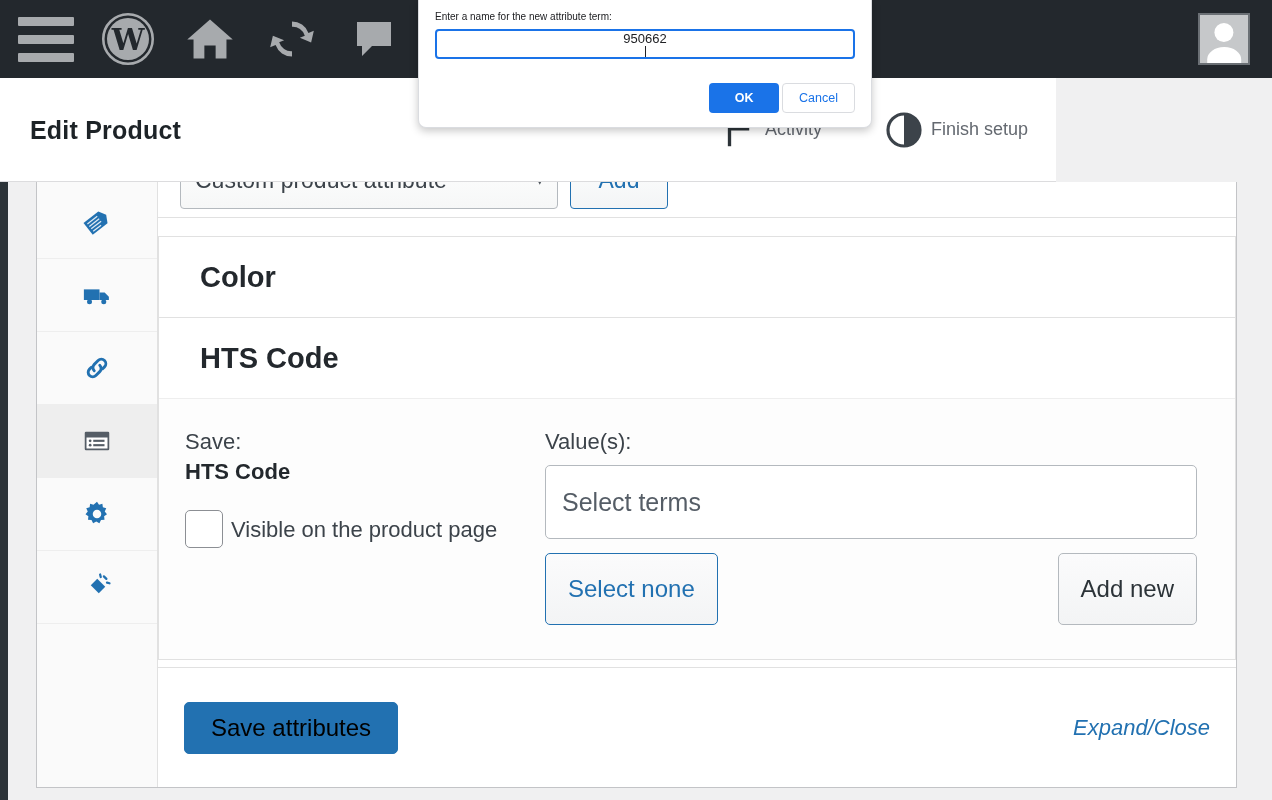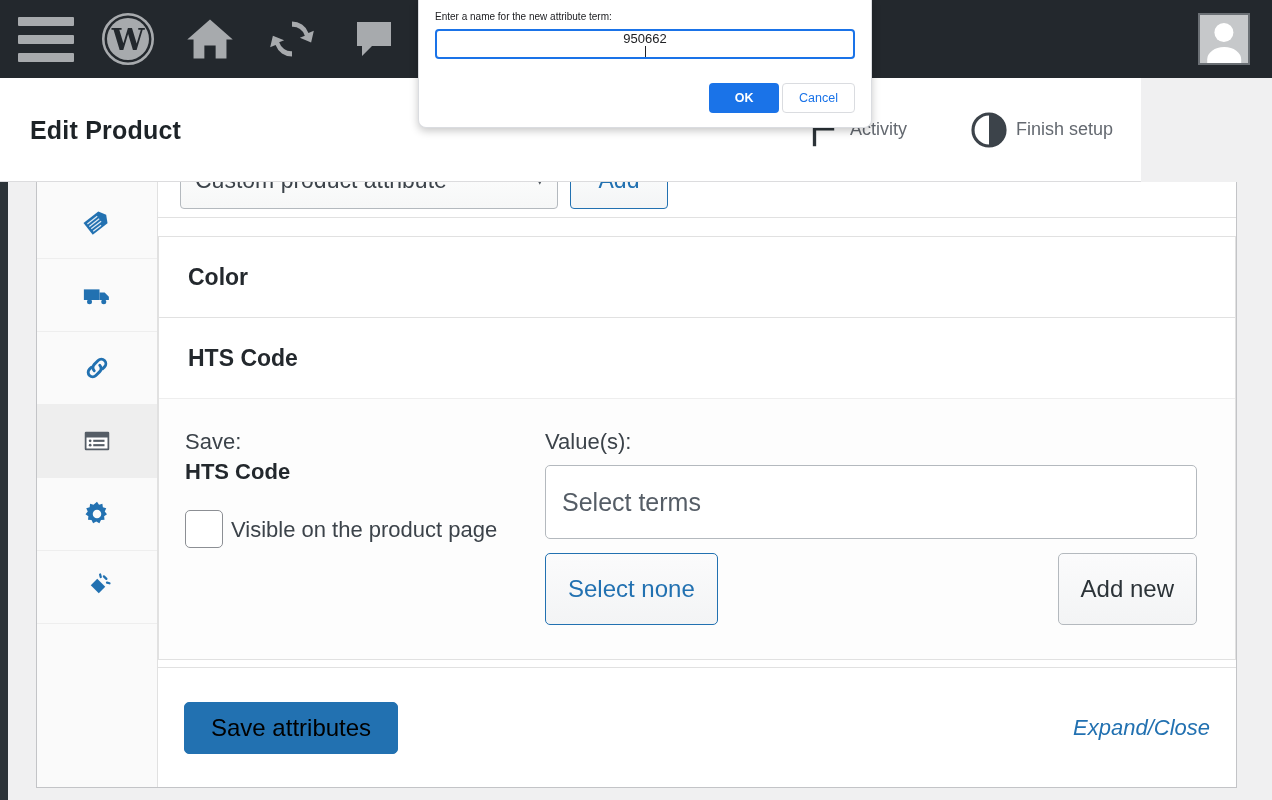--- a/index.html
+++ b/index.html
@@ -41,21 +41,21 @@
     width: 40%; height: 40%; border-radius: 50%; background: #fff;
   }
   .ab-avatar .av-head::after {
     content: ""; position: absolute; left: 50%; bottom: -18%;
     transform: translateX(-50%);
     width: 70%; height: 52%; border-radius: 50% 50% 0 0; background: #fff;
   }
 
   
   .pagehead {
-    position: absolute; left: 0; top: 78px; width: 1141px; height: 104px;
+    position: absolute; left: 0; top: 78px; width: 1056px; height: 104px;
     background: #fff;
     border-bottom: 1px solid #dcdcde;
     z-index: 4;
   }
   .pagehead-title {
     position: absolute; left: 30px; top: 50%; transform: translateY(-50%);
     font-size: 25px; font-weight: 600; color: #1d2327; letter-spacing: .2px;
   }
   .pagehead-actions {
     position: absolute; right: 28px; top: 50%; transform: translateY(-50%);
@@ -122,22 +122,22 @@
     background: linear-gradient(#fff,#f3f5f6);
     color: #2271b1; font-size: 23px;
     display: flex; align-items: center; justify-content: center;
   }
 
   
   .attr-list { position: absolute; left: 0; top: 54px; width: 100%; }
   .attr-item { border: 1px solid #e1e1e1; border-bottom: none; background: #fff; }
   .attr-item:last-of-type { border-bottom: 1px solid #e1e1e1; }
   .attr-header {
-    height: 80px; display: flex; align-items: center; padding-left: 29px;
-    font-size: 23px; font-weight: 700; color: #23282d;
+    height: 80px; display: flex; align-items: center; padding-left: 41px;
+    font-size: 29px; font-weight: 700; color: #23282d;
     background: #fff;
   }
   .attr-body {
     background: #fdfdfd; border-top: 1px solid #eee;
     padding: 28px 26px 34px 26px;
     display: flex; gap: 0;
   }
   .attr-col-name { width: 360px; flex: 0 0 360px; padding-right: 14px; }
   .lbl { font-size: 22px; color: #3c434a; line-height: 1.38; }
   .lbl-strong { font-size: 22px; font-weight: 600; color: #23282d; line-height: 1.38; }

